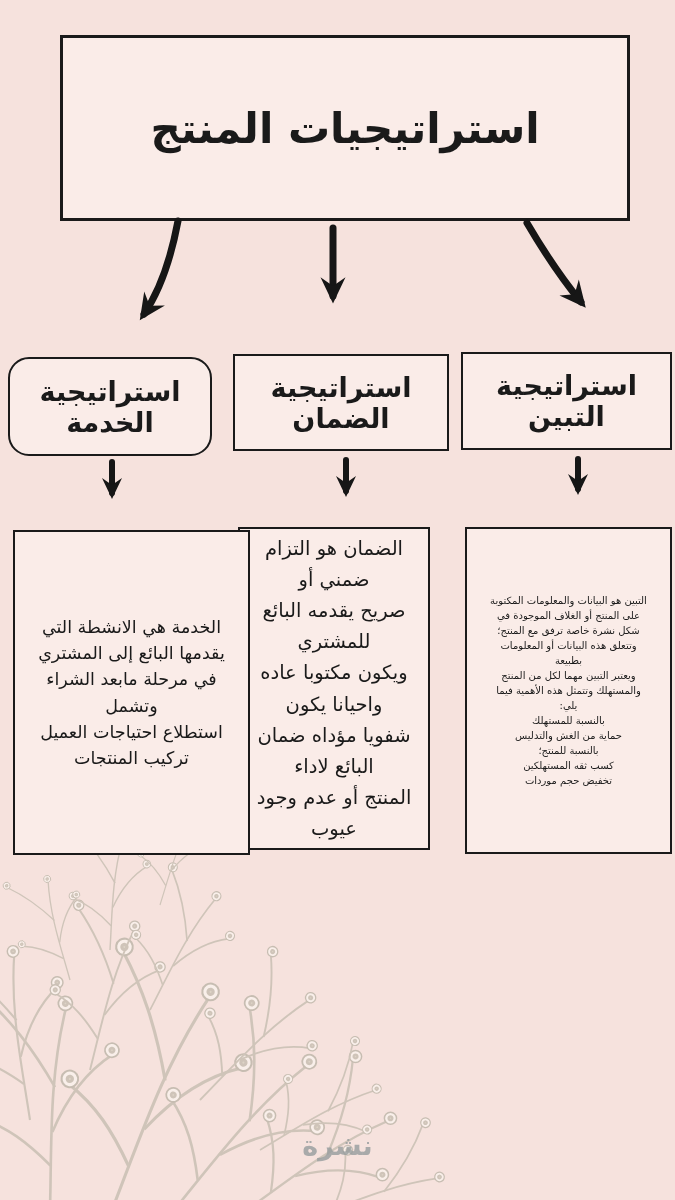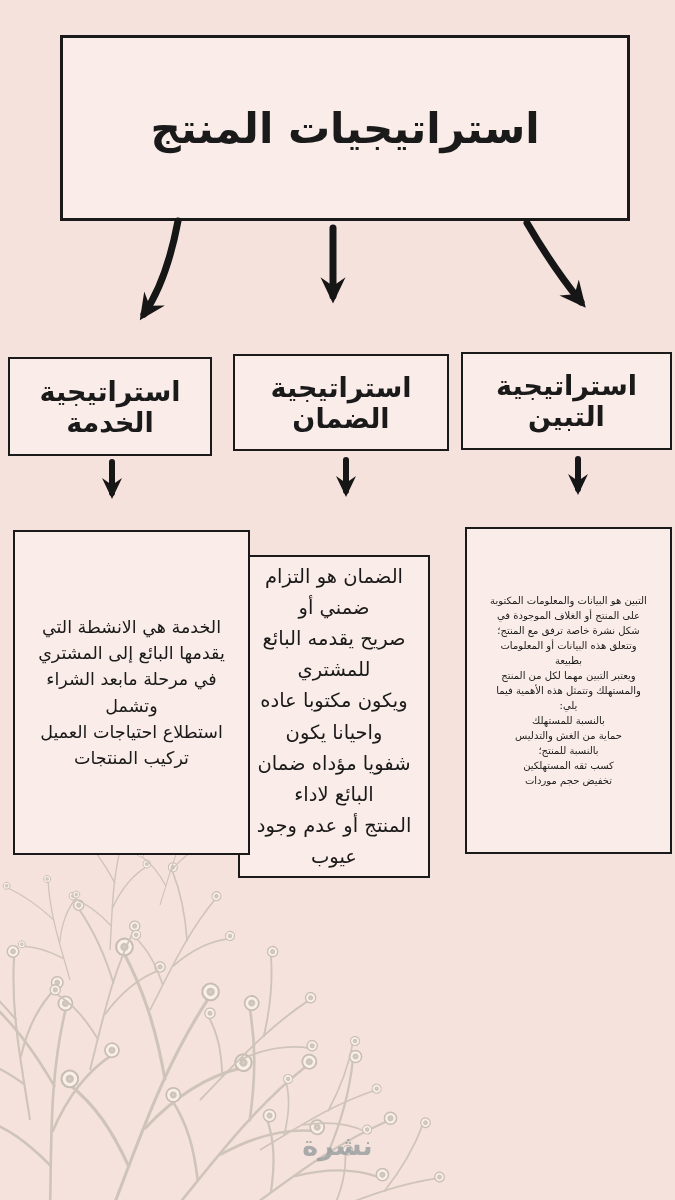--- a/index.html
+++ b/index.html
@@ -40,29 +40,29 @@
     border-width: 3px;
     margin-top: 8px;
   }
   .title-box .txt {
     font-size: 42px;
     font-weight: 600;
     letter-spacing: 0.5px;
   }
 
   .hdr .txt { font-size: 27px; font-weight: bold; }
-  .hdr-left  { left: 8px;   top: 357px; width: 204px; height: 99px; }
+  .hdr-left  { left: 8px;   top: 357px; width: 204px; height: 99px; border-radius: 21px; }
   .hdr-mid   { left: 233px; top: 354px; width: 216px; height: 97px; }
   .hdr-right { left: 461px; top: 352px; width: 211px; height: 98px; }
 
   .detail { padding: 12px 8px; }
   .detail .txt { white-space: pre-line; display: block; width: 100%; }
   .detail-left  { left: 13px;  top: 530px; width: 237px; height: 325px; }
   .detail-left .txt  { font-size: 17.5px; line-height: 1.5; }
-  .detail-mid   { left: 238px; top: 555px; width: 192px; height: 323px; }
+  .detail-mid   { left: 238px; top: 527px; width: 192px; height: 323px; }
   .detail-mid .txt   { font-size: 19.5px; line-height: 1.6; }
   .detail-right { left: 465px; top: 527px; width: 207px; height: 327px; }
   .detail-right .txt { font-size: 10px; line-height: 1.5; font-weight: 500; }
 
   .watermark {
     position: absolute;
     left: 0; right: 0; top: 1130px;
     text-align: center;
     pointer-events: none;
   }

